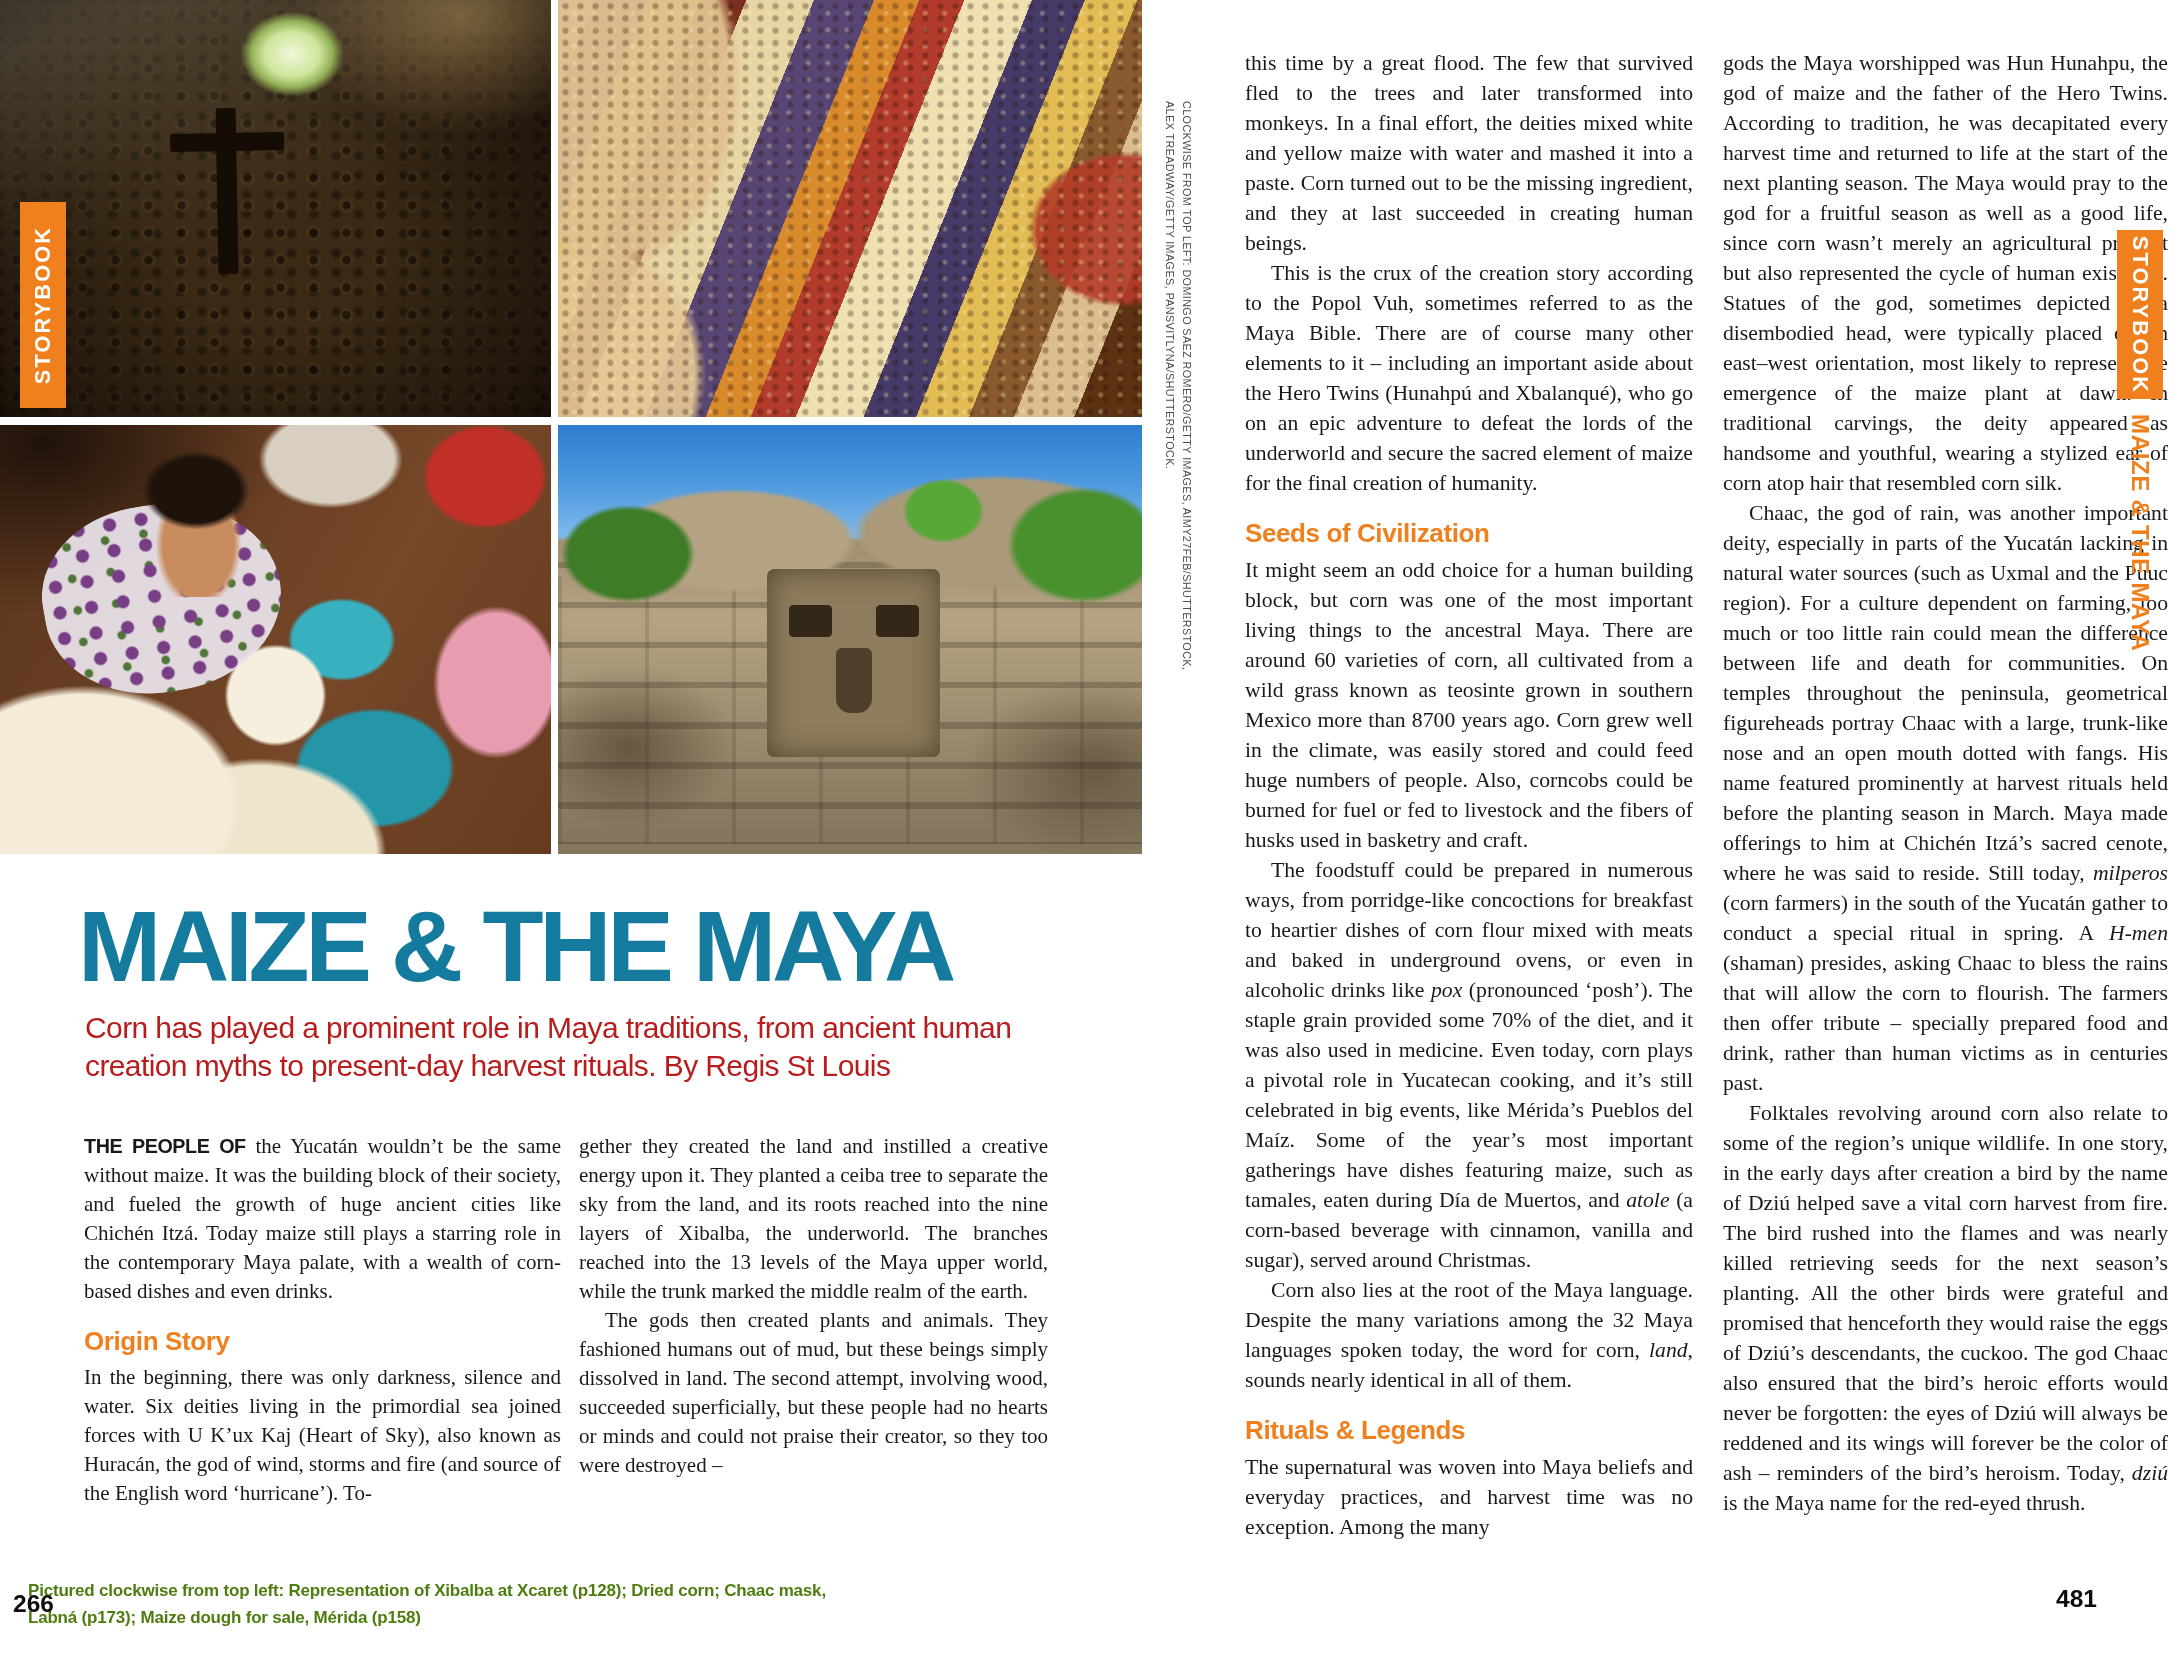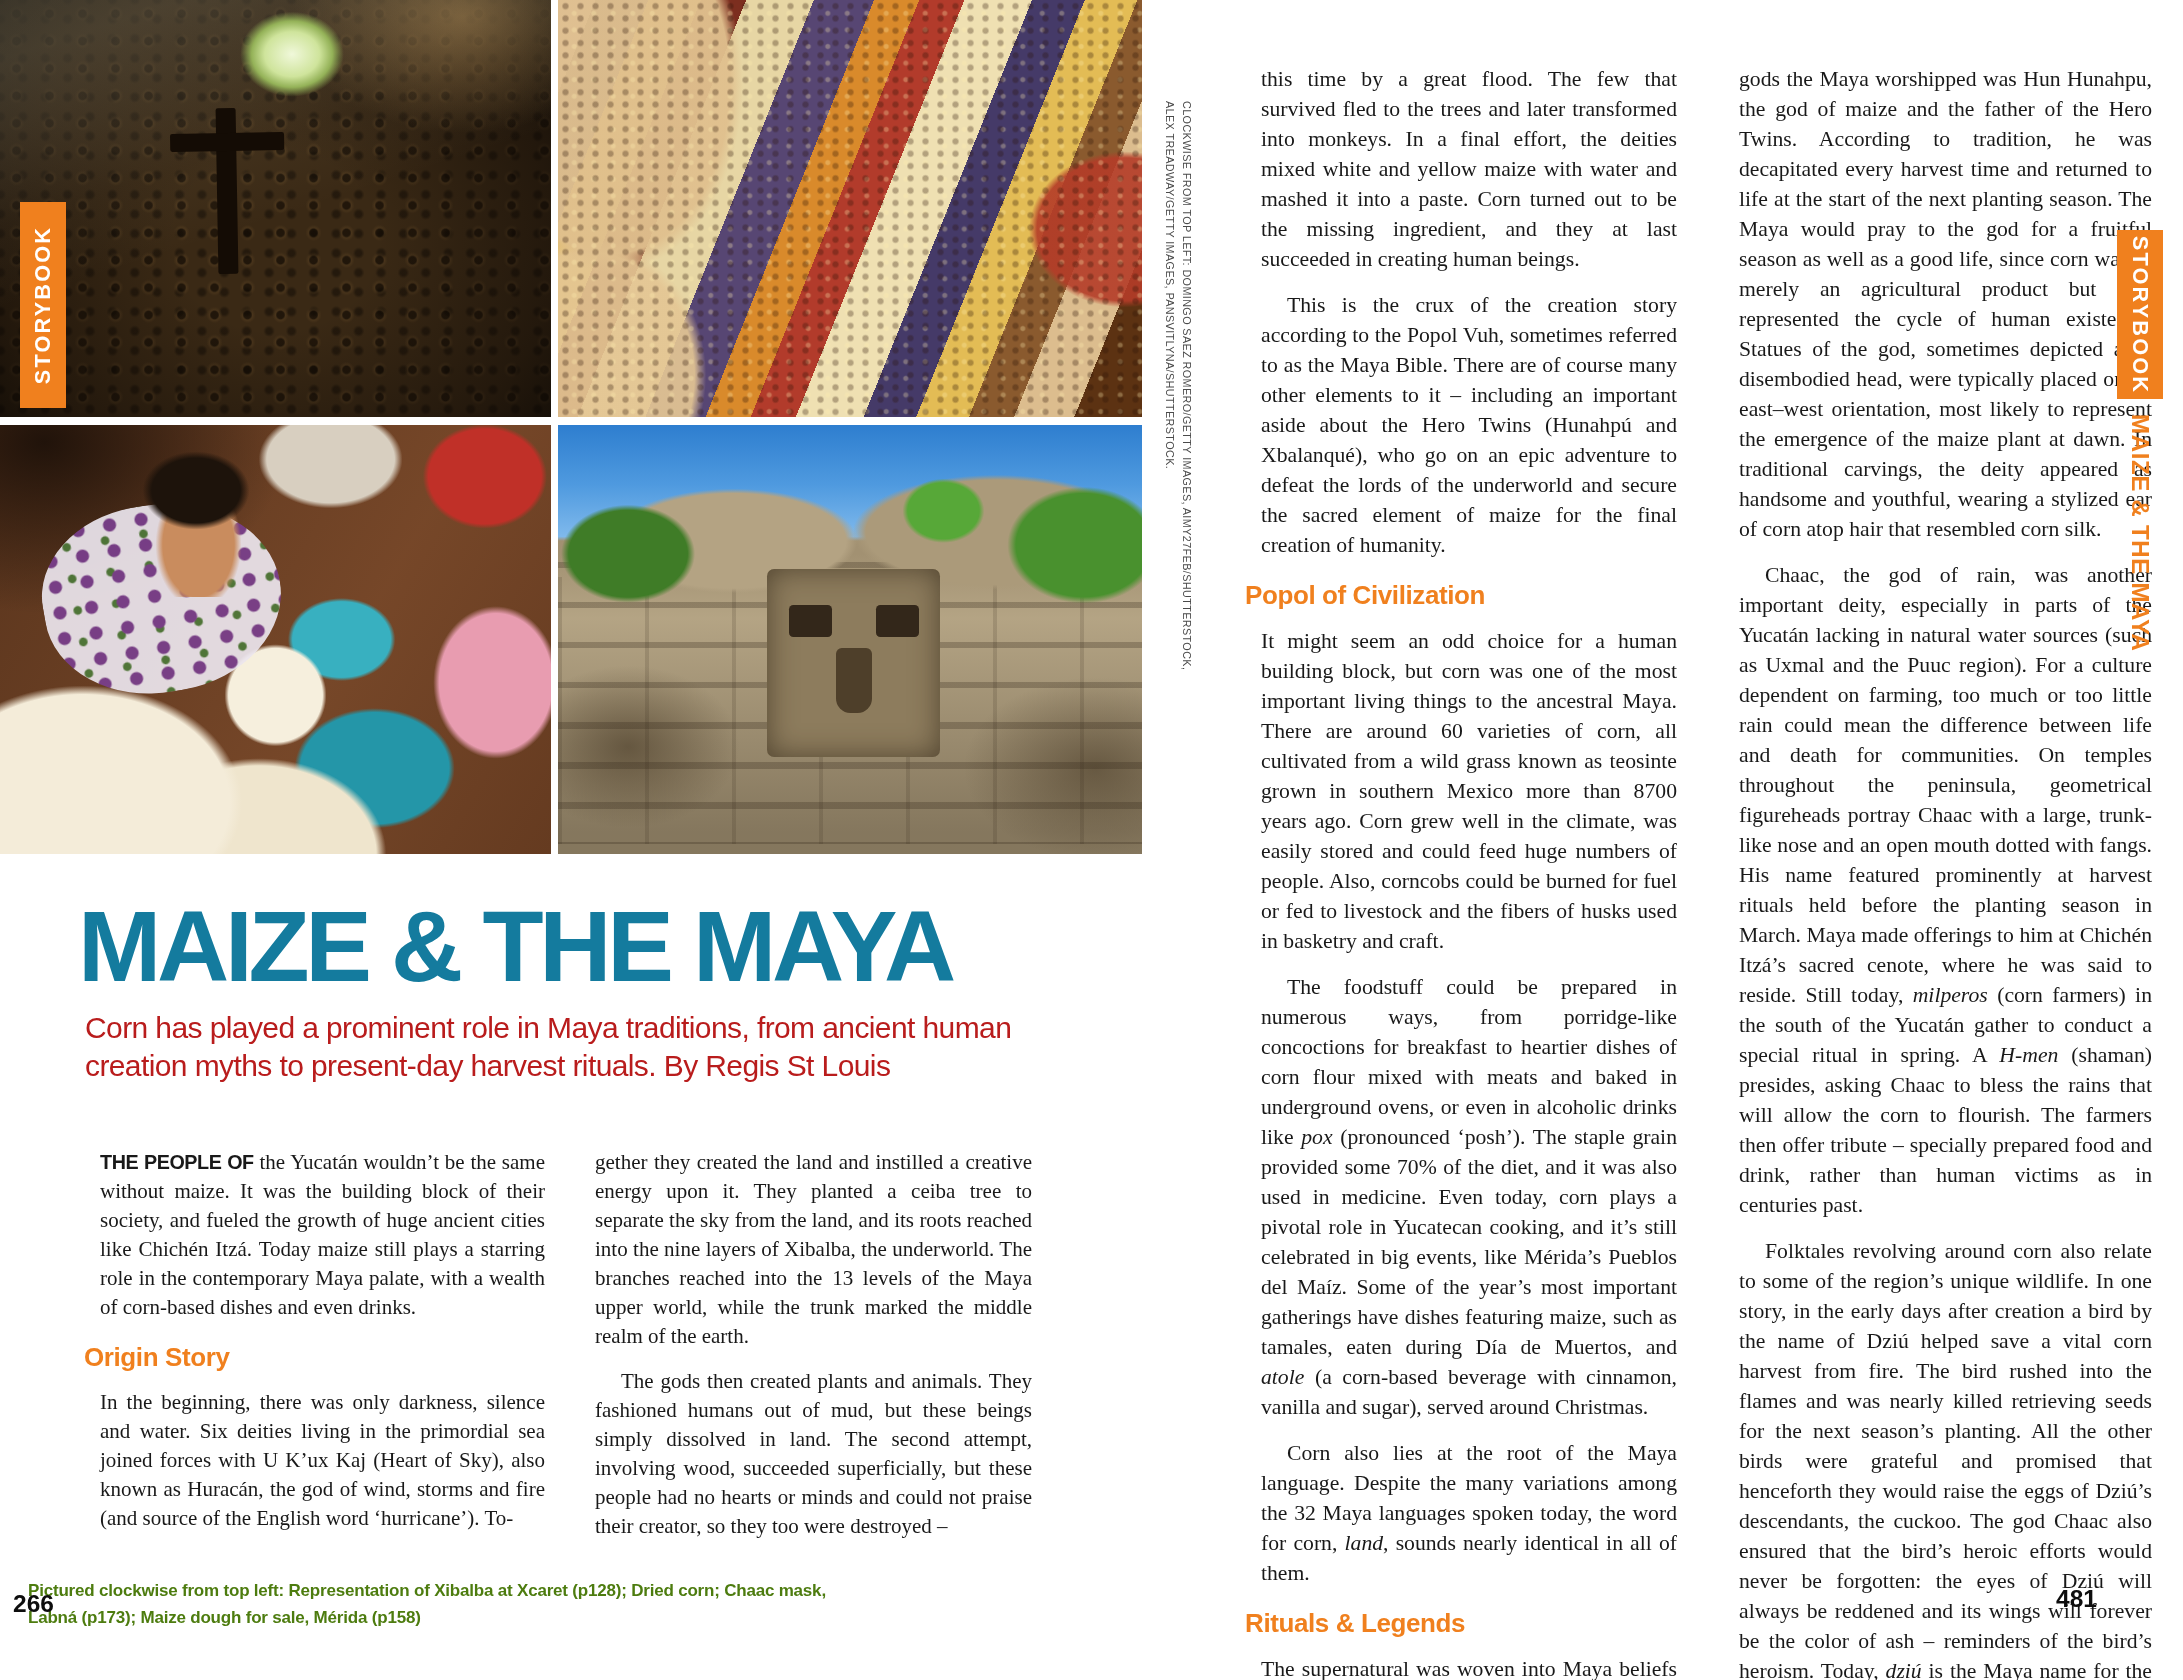--- a/index.html
+++ b/index.html
@@ -97,21 +97,21 @@
     font-size:30px;line-height:38px;letter-spacing:-0.6px;color:#b91c1c;}
 
   
   .bodycol{position:absolute;font-family:"Liberation Serif",serif;text-align:justify;color:#191919;}
   .lp{top:1132px;font-size:21px;line-height:29px;}
   .rp{top:48px;font-size:21.7px;line-height:30px;}
   .c1{left:84px;width:477px;}
   .c2{left:579px;width:469px;}
   .c3{left:1245px;width:448px;}
   .c4{left:1723px;width:445px;}
-  .bodycol p{margin:16px;}
+  .bodycol p{margin:0;}
   .bodycol p.indent{text-indent:26px;}
   .bodycol em{font-style:italic;}
   .bodycol strong{font-family:"Liberation Sans",sans-serif;font-weight:700;font-size:0.94em;letter-spacing:-0.4px;}
   .h{font-family:"Liberation Sans",sans-serif;color:var(--accent-orange,#f0801e);
      font-size:26px;line-height:30px;font-weight:700;margin:20px 0 7.2px 0;letter-spacing:-0.4px;}
 
   
   .caption{position:absolute;left:28px;top:1577px;width:801px;margin:0;
     font-size:17px;line-height:27px;font-weight:700;letter-spacing:-0.2px;color:#4d7c0f;}
   .pageno{position:absolute;font-size:24.5px;font-weight:700;color:#0d0d0d;}
@@ -159,21 +159,21 @@
   <div class="pageno pn-left">266</div>
 
   <div class="credit">
     <div>CLOCKWISE FROM TOP LEFT: DOMINGO SAEZ ROMERO/GETTY IMAGES, AIMY27FEB/SHUTTERSTOCK,</div>
     <div>ALEX TREADWAY/GETTY IMAGES, PANSVITLYNA/SHUTTERSTOCK.</div>
   </div>
 
   <div class="bodycol rp c3">
     <p>this time by a great flood. The few that survived fled to the trees and later transformed into monkeys. In a final effort, the deities mixed white and yellow maize with water and mashed it into a paste. Corn turned out to be the missing ingredient, and they at last succeeded in creating human beings.</p>
     <p class="indent">This is the crux of the creation story according to the Popol Vuh, sometimes referred to as the Maya Bible. There are of course many other elements to it – including an important aside about the Hero Twins (Hunahpú and Xbalanqué), who go on an epic adventure to defeat the lords of the underworld and secure the sacred element of maize for the final creation of humanity.</p>
-    <h3 class="h">Popol of Civilization</h3>
+    <h3 class="h">Seeds of Civilization</h3>
     <p>It might seem an odd choice for a human building block, but corn was one of the most important living things to the ancestral Maya. There are around 60 varieties of corn, all cultivated from a wild grass known as teosinte grown in southern Mexico more than 8700 years ago. Corn grew well in the climate, was easily stored and could feed huge numbers of people. Also, corncobs could be burned for fuel or fed to livestock and the fibers of husks used in basketry and craft.</p>
     <p class="indent">The foodstuff could be prepared in numerous ways, from porridge-like concoctions for breakfast to heartier dishes of corn flour mixed with meats and baked in underground ovens, or even in alcoholic drinks like <em>pox</em> (pronounced ‘posh’). The staple grain provided some 70% of the diet, and it was also used in medicine. Even today, corn plays a pivotal role in Yucatecan cooking, and it’s still celebrated in big events, like Mérida’s Pueblos del Maíz. Some of the year’s most important gatherings have dishes featuring maize, such as tamales, eaten during Día de Muertos, and <em>atole</em> (a corn-based beverage with cinnamon, vanilla and sugar), served around Christmas.</p>
     <p class="indent">Corn also lies at the root of the Maya language. Despite the many variations among the 32 Maya languages spoken today, the word for corn, <em>land</em>, sounds nearly identical in all of them.</p>
     <h3 class="h">Rituals &amp; Legends</h3>
     <p>The supernatural was woven into Maya beliefs and everyday practices, and harvest time was no exception. Among the many</p>
   </div>
   <div class="bodycol rp c4">
     <p>gods the Maya worshipped was Hun Hunahpu, the god of maize and the father of the Hero Twins. According to tradition, he was decapitated every harvest time and returned to life at the start of the next planting season. The Maya would pray to the god for a fruitful season as well as a good life, since corn wasn’t merely an agricultural product but also represented the cycle of human existence. Statues of the god, sometimes depicted as a disembodied head, were typically placed on an east–west orientation, most likely to represent the emergence of the maize plant at dawn. In traditional carvings, the deity appeared as handsome and youthful, wearing a stylized ear of corn atop hair that resembled corn silk.</p>
     <p class="indent">Chaac, the god of rain, was another important deity, especially in parts of the Yucatán lacking in natural water sources (such as Uxmal and the Puuc region). For a culture dependent on farming, too much or too little rain could mean the difference between life and death for communities. On temples throughout the peninsula, geometrical figureheads portray Chaac with a large, trunk-like nose and an open mouth dotted with fangs. His name featured prominently at harvest rituals held before the planting season in March. Maya made offerings to him at Chichén Itzá’s sacred cenote, where he was said to reside. Still today, <em>milperos</em> (corn farmers) in the south of the Yucatán gather to conduct a special ritual in spring. A <em>H-men</em> (shaman) presides, asking Chaac to bless the rains that will allow the corn to flourish. The farmers then offer tribute – specially prepared food and drink, rather than human victims as in centuries past.</p>
     <p class="indent">Folktales revolving around corn also relate to some of the region’s unique wildlife. In one story, in the early days after creation a bird by the name of Dziú helped save a vital corn harvest from fire. The bird rushed into the flames and was nearly killed retrieving seeds for the next season’s planting. All the other birds were grateful and promised that henceforth they would raise the eggs of Dziú’s descendants, the cuckoo. The god Chaac also ensured that the bird’s heroic efforts would never be forgotten: the eyes of Dziú will always be reddened and its wings will forever be the color of ash – reminders of the bird’s heroism. Today, <em>dziú</em> is the Maya name for the red-eyed thrush.</p>

